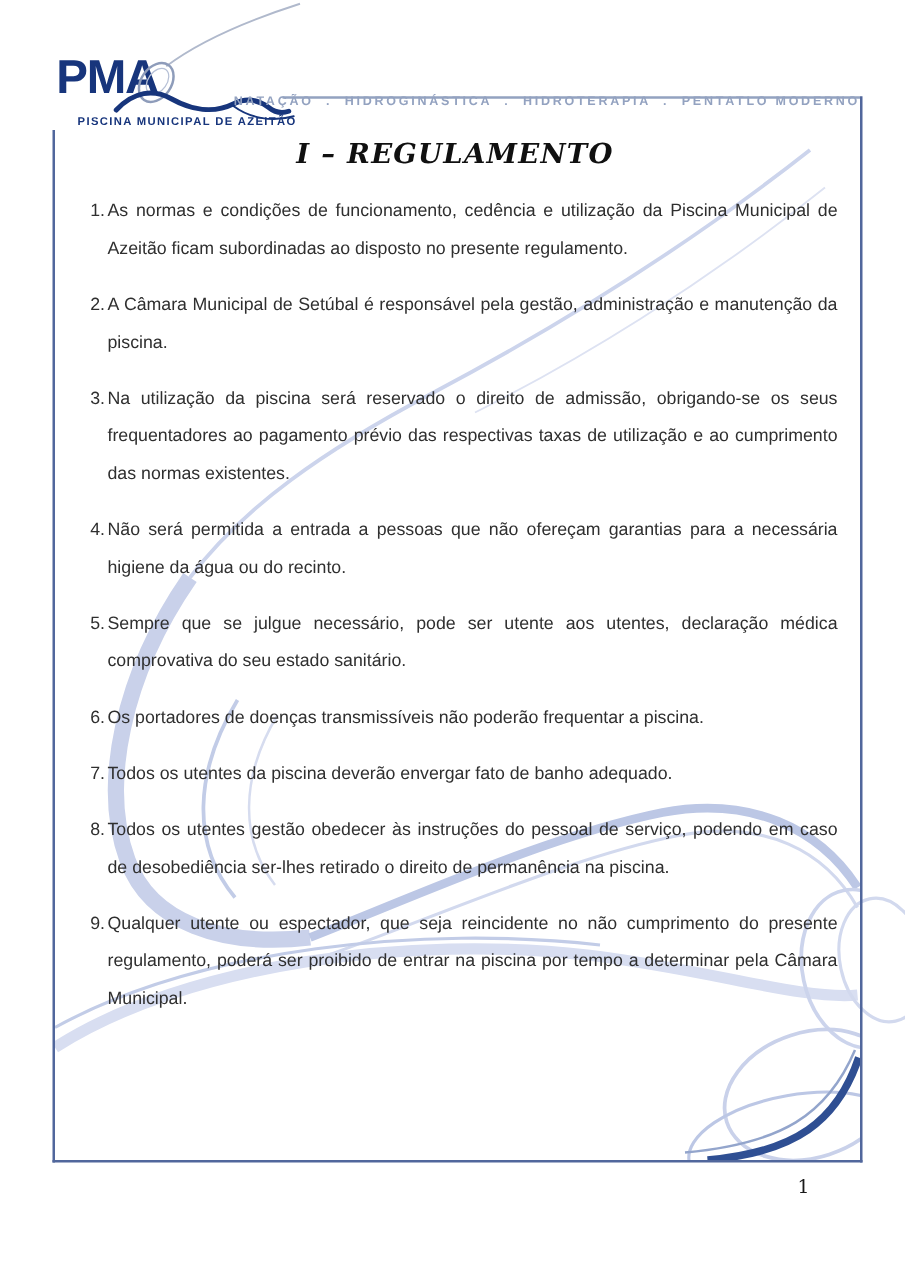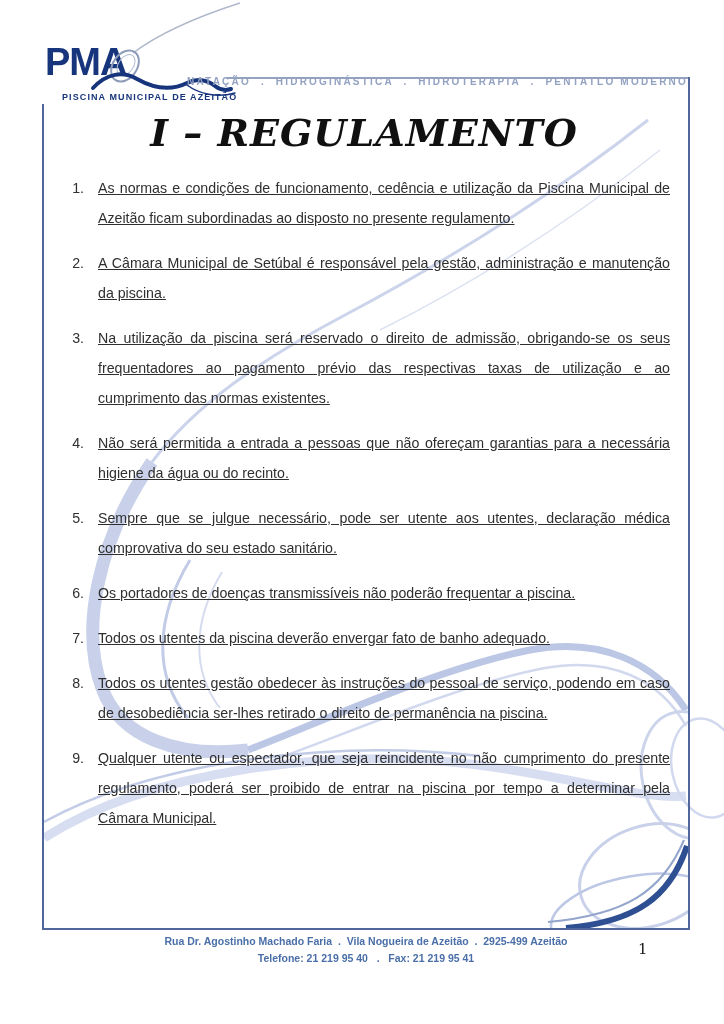--- a/index.html
+++ b/index.html
@@ -31,26 +31,26 @@
   .pma{position:absolute;left:0;top:10px;font-size:38px;font-weight:bold;
        letter-spacing:-1px;color:var(--brand_navy);line-height:1;}
   .logo-sub{position:absolute;left:17px;top:59px;font-size:9px;font-weight:bold;
        letter-spacing:1.1px;color:var(--brand_navy);white-space:nowrap;}
   .tagline{position:absolute;right:36px;top:60px;font-size:10px;font-weight:bold;
        letter-spacing:2.2px;color:var(--tagline_blue);white-space:pre;margin-top:16px;}
   
   .content{position:absolute;left:58px;top:86px;width:612px;}
   .title{margin:24px 0 18px 0;text-align:center;
        font-family:"DejaVu Serif",serif;font-style:italic;font-weight:bold;
-       font-size:38px;letter-spacing:1px;color:#101010;}
+       font-size:22px;letter-spacing:1px;color:#101010;}
   .rules{margin:0;padding:0;list-style:none;}
   .item{display:flex;margin-bottom:15px;color:var(--text_dark);
        font-size:14.2px;line-height:30px;}
   .item .num{flex:0 0 26px;text-align:right;}
-  .item .txt{flex:1;margin-left:14px;text-align:justify;text-decoration:underline;}
+  .item .txt{flex:1;margin-left:2px;text-align:justify;}
   
   .footer{position:absolute;left:42px;top:933px;width:648px;text-align:center;
        color:var(--footer_blue);font-size:10.5px;font-weight:bold;line-height:17px;}
   .footer div{white-space:pre;}
   .pagenum{position:absolute;left:638px;top:940px;font-family:"DejaVu Serif",serif;
        font-size:15px;color:#1a1a1a;}
 </style>
 </head>
 <body>
 
@@ -144,19 +144,15 @@
         </div>
 
         <div class="item">
           <span class="num">9.</span>
           <span class="txt">Qualquer utente ou espectador, que seja reincidente no não cumprimento do presente regulamento, poderá ser proibido de entrar na piscina por tempo a determinar pela Câmara Municipal.</span>
         </div>
 
       </div>
   </div>
 
-  <div class="footer">
-    <div>Rua Dr. Agostinho Machado Faria  .  Vila Nogueira de Azeitão  .  2925-499 Azeitão</div>
-    <div>Telefone: 21 219 95 40   .   Fax: 21 219 95 41</div>
-  </div>
   <div class="pagenum">1</div>
 
 </div>
 
 </body></html>

